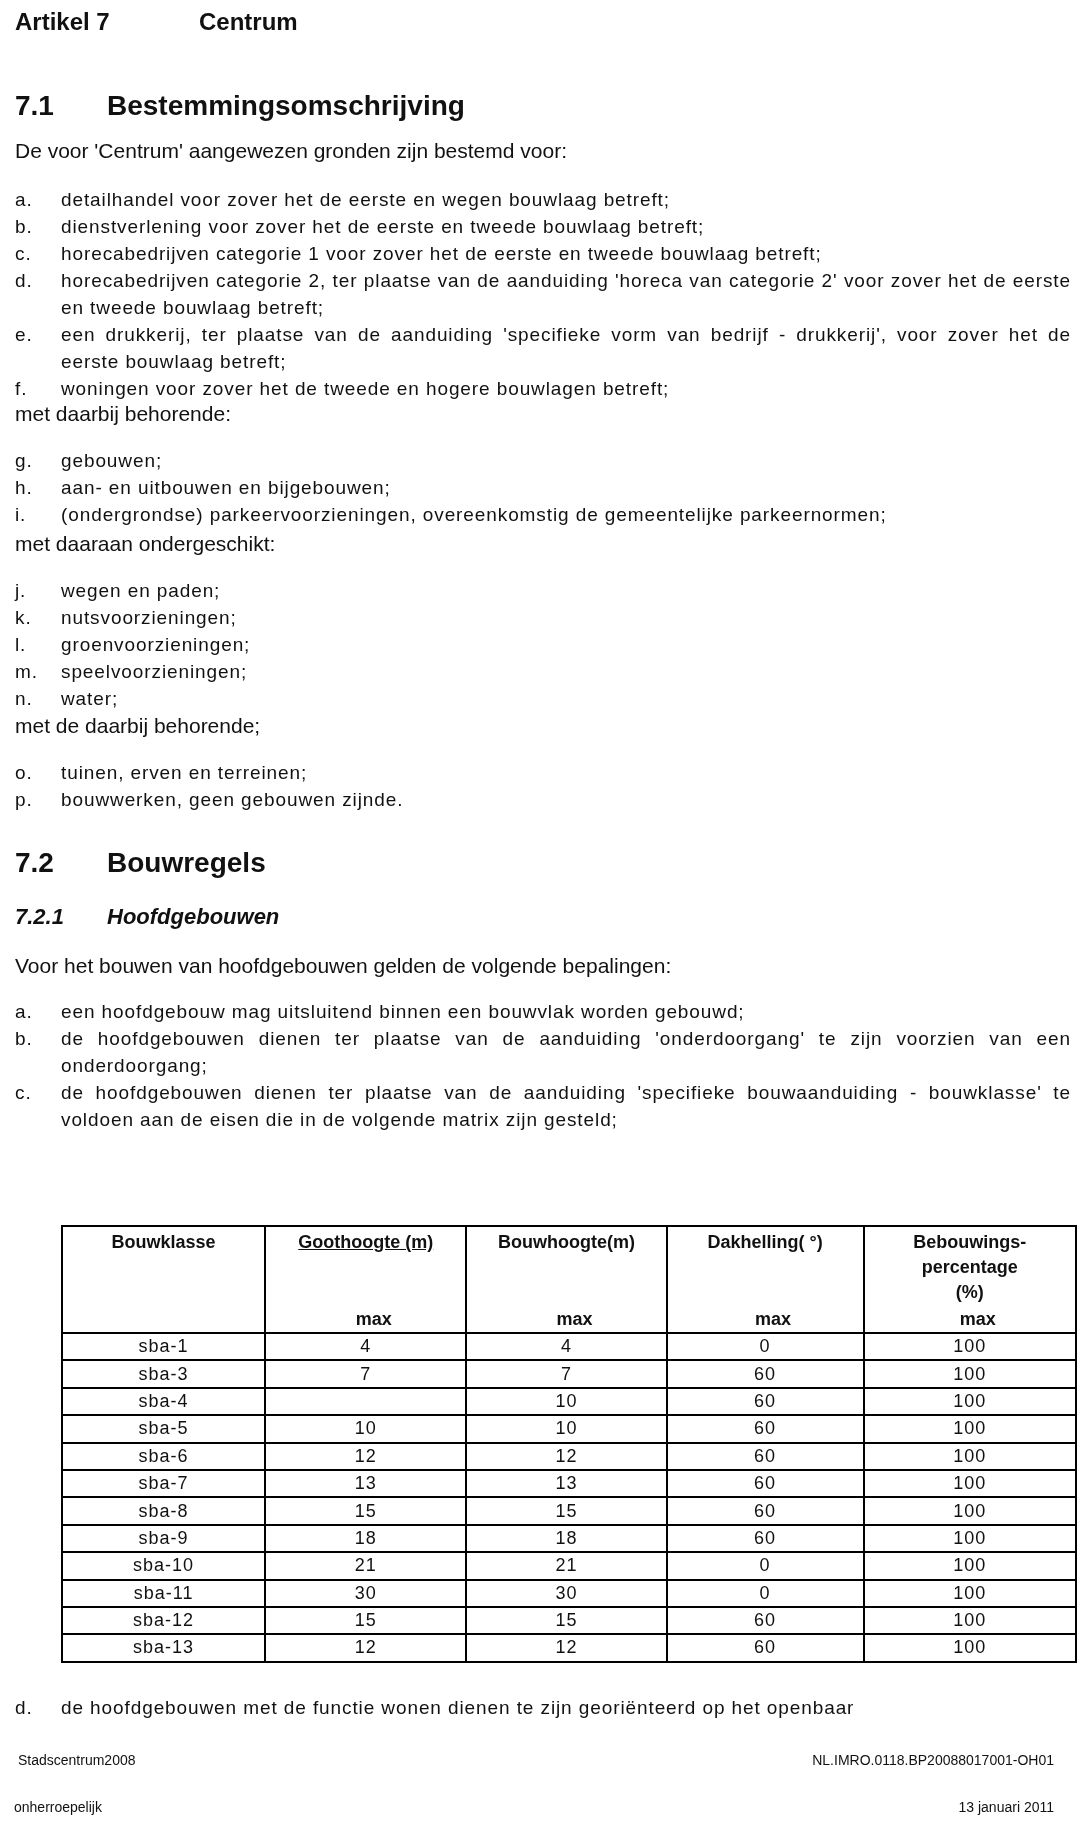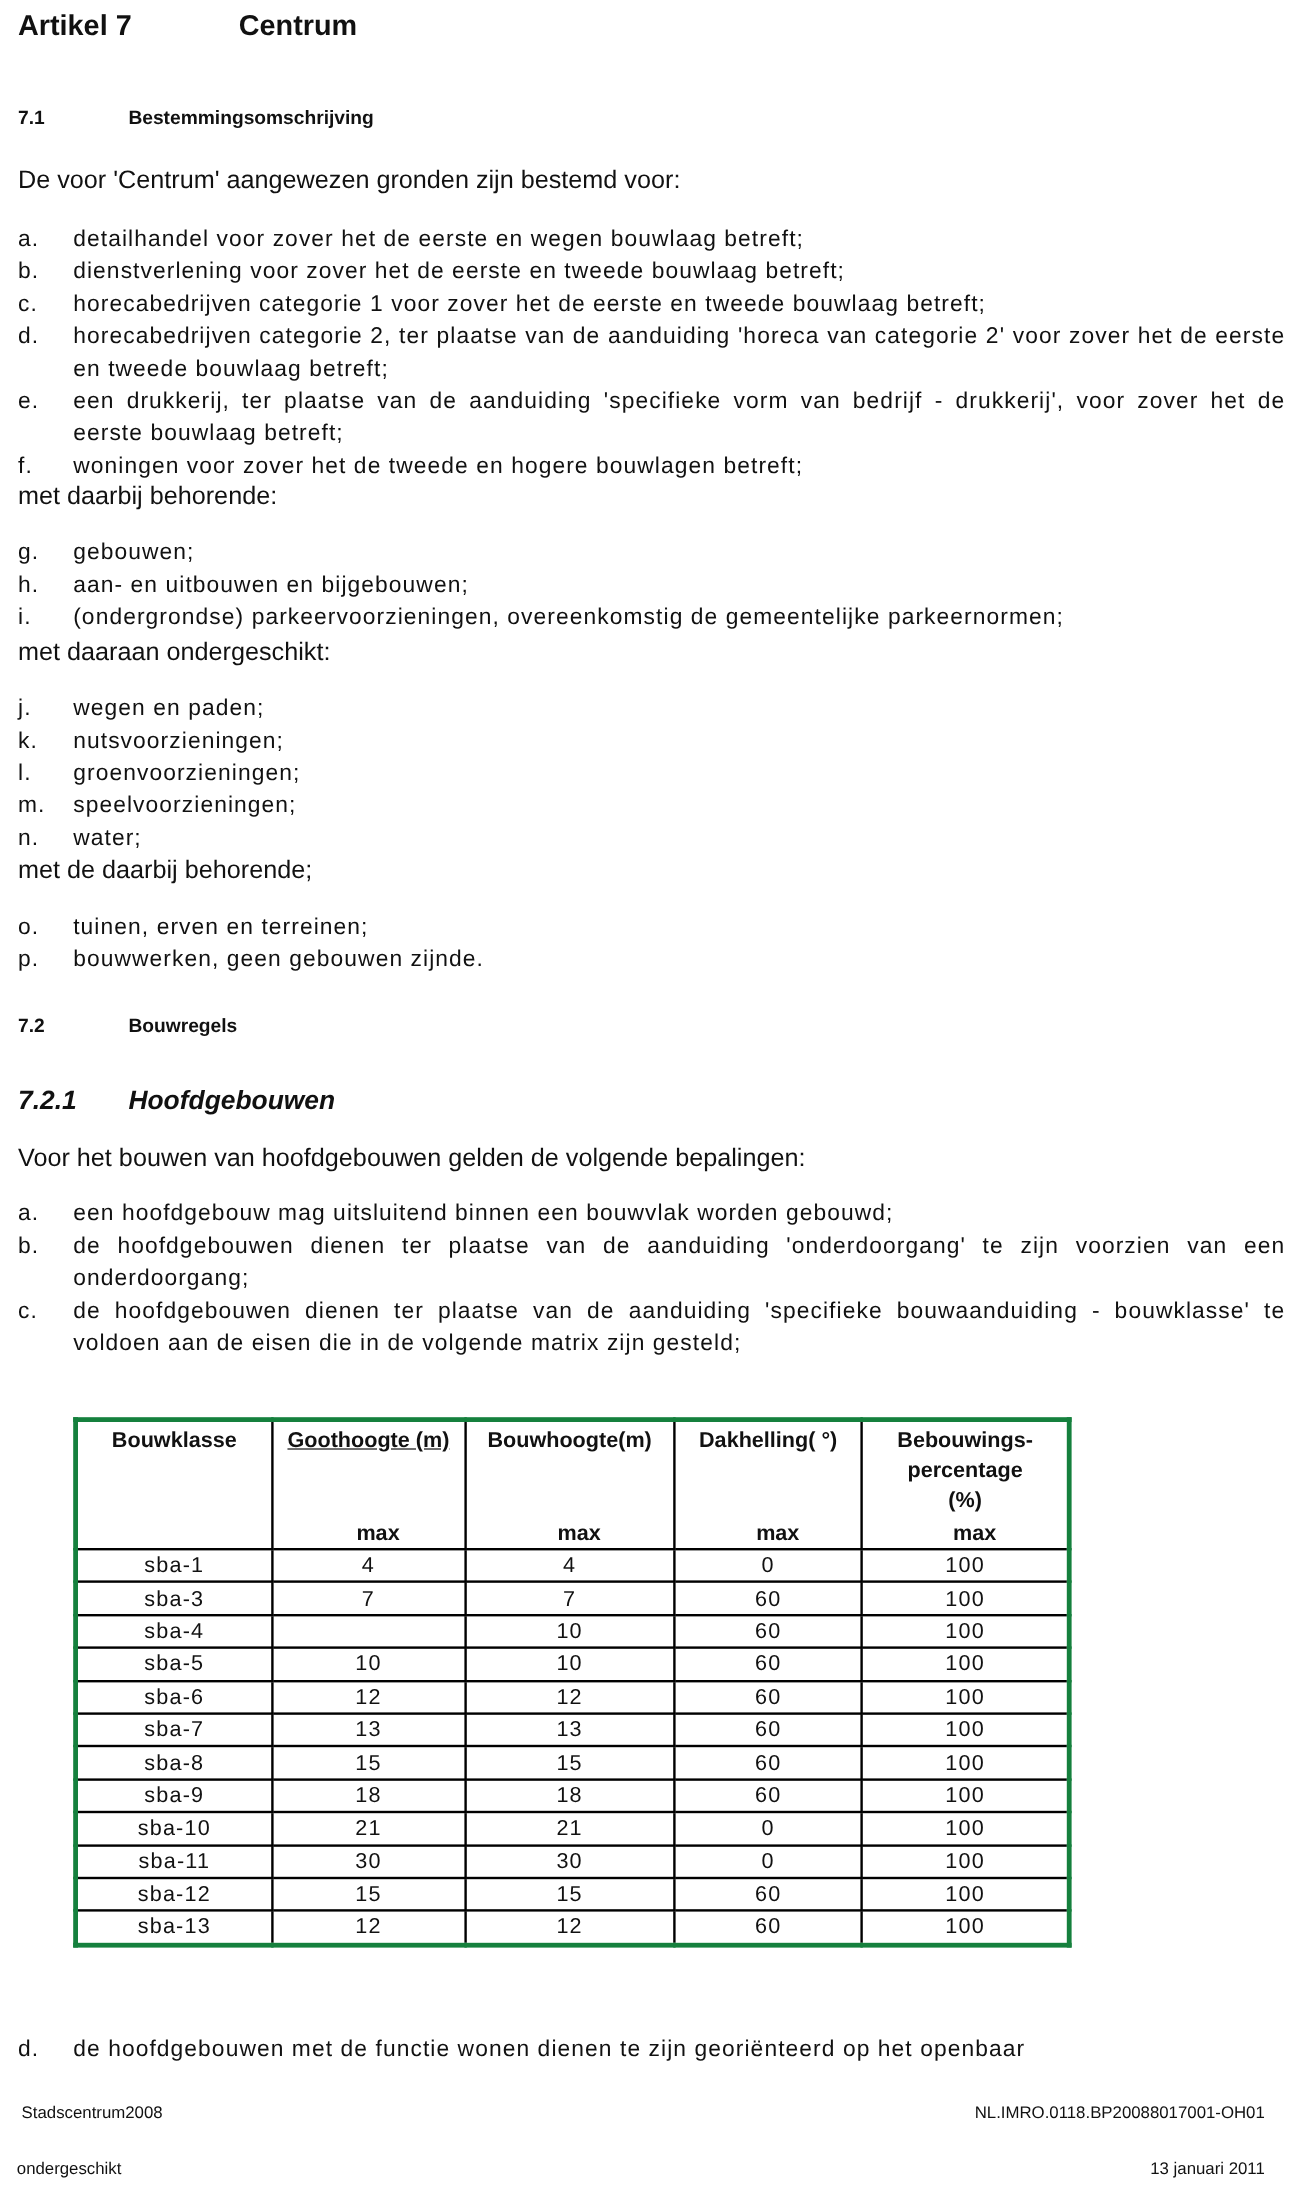--- a/index.html
+++ b/index.html
@@ -1,26 +1,26 @@
 <!DOCTYPE html>
 <html><head>
 <meta charset="utf-8">
 <style>
   html, body { margin:0; padding:0; background:#ffffff; }
   body { width:1080px; height:1826px; position:relative; overflow:hidden; color:#111; font-family:"Liberation Sans", sans-serif; }
   .abs { position:absolute; white-space:nowrap; }
   .h-art { font-family:"Liberation Sans", sans-serif; font-weight:bold; font-size:24px; }
-  .h-sec { font-weight:bold; font-size:16px;text-align:center; }
+  .h-sec { font-weight:bold; font-size:28px;text-align:center; }
   .h-sub { font-weight:bold; font-style:italic; font-size:22px; }
   .intro { font-size:21px; }
   .li { position:absolute; left:15px; font-size:19px; letter-spacing:0.9px; line-height:27px; }
   .li .lbl { position:absolute; left:0; }
   .li .txt { position:absolute; left:46px; white-space:nowrap; }
   .li.wide .txt { width:1010px; white-space:normal; text-align:justify; text-align-last:left; }
-  table.matrix { position:absolute; left:61px; top:1181px; width:832px; border-collapse:collapse; font-size:18px; border:4px solid #15803d; }
+  table.matrix { position:absolute; left:61px; top:1225px; width:1016px; border-collapse:collapse; font-size:18px; border:2px solid #15803d; }
   table.matrix th, table.matrix td { border:2px solid #000; text-align:center; padding:0; }
   table.matrix th { font-weight:bold; font-size:18px; vertical-align:top; height:102px; position:relative; line-height:25px; padding-top:3px; }
   table.matrix th .mx { position:absolute; left:0; right:0; bottom:0;padding-left:16px; }
   table.matrix td { height:25.4px; letter-spacing:1px; line-height:25px; }
   .foot { font-size:14px; }
 </style>
 </head>
 <body>
 
 <div class="abs h-art" style="left:15px; top:8px;">Artikel 7</div>
@@ -248,15 +248,15 @@
     </tbody>
 </table>
 
 <div class="li" style="top:1694px;">
     <span class="lbl">d.</span>
     <span class="txt">de hoofdgebouwen met de functie wonen dienen te zijn georiënteerd op het openbaar</span>
   </div>
 
 <div class="abs foot" style="left:18px; top:1752px;">Stadscentrum2008</div>
 <div class="abs foot" style="right:26px; top:1752px;margin-left:22px;">NL.IMRO.0118.BP20088017001-OH01</div>
-<div class="abs foot" style="left:14px; top:1799px;">ondergeschikt</div>
+<div class="abs foot" style="left:14px; top:1799px;">onherroepelijk</div>
 <div class="abs foot" style="left:520px; top:1864px;">358</div>
 <div class="abs foot" style="right:26px; top:1799px;">13 januari 2011</div>
 
 </body></html>

